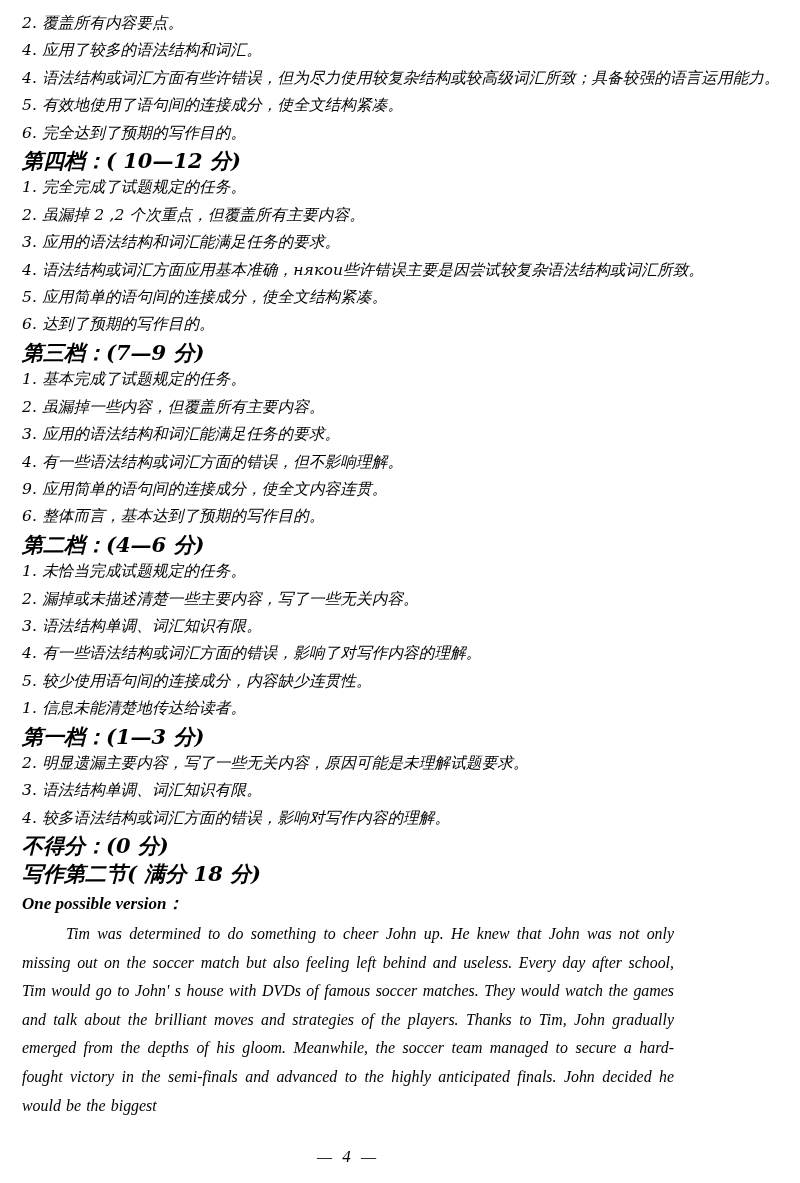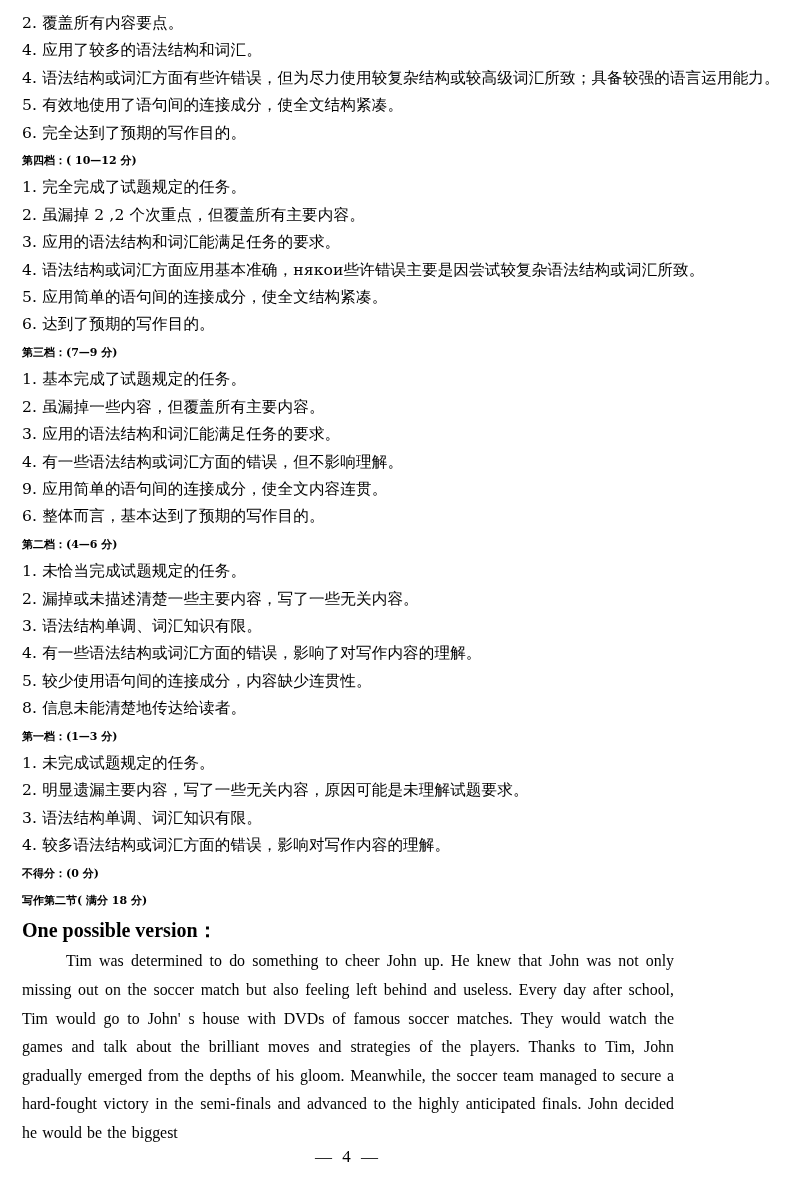--- a/index.html
+++ b/index.html
@@ -14,41 +14,42 @@
     color: #000000;
     position: relative;
     overflow: hidden;
   }
   .page {
     box-sizing: border-box;
     width: 696px;
     height: 1183px;
     padding: 10px 22px 0 22px;
     position: relative;
+    font-style: italic;
   }
   .line {
     font-size: 16.2px;
     line-height: 27.4px;
     white-space: nowrap;
     letter-spacing: 0.1px;
   }
   .cn {
     font-family: "DejaVu Serif", "Liberation Serif", serif;
     font-size: 15.6px;
   }
   .heading {
     font-weight: bold;
     font-family: "DejaVu Serif", "Liberation Serif", serif;
-    font-size: 11px;
+    font-size: 21px;
     line-height: 27.4px;
     white-space: nowrap;
   }
   .eng-head {
     font-weight: bold;
-    font-size: 20px;
+    font-size: 17px;
     line-height: 29px;
     font-family: "Liberation Serif", "DejaVu Serif", serif;
     margin-top: 2px;
   }
   .para {
     font-size: 15.9px;
     line-height: 28.6px;
     text-align: justify;
     text-justify: inter-word;
     word-spacing: 1.2px;
@@ -103,26 +104,25 @@
     <div class="line cn">6. 整体而言，基本达到了预期的写作目的。</div>
   </div>
 
   <div>
     <div class="heading">第二档：(4—6 分)</div>
     <div class="line cn">1. 未恰当完成试题规定的任务。</div>
     <div class="line cn">2. 漏掉或未描述清楚一些主要内容，写了一些无关内容。</div>
     <div class="line cn">3. 语法结构单调、词汇知识有限。</div>
     <div class="line cn">4. 有一些语法结构或词汇方面的错误，影响了对写作内容的理解。</div>
     <div class="line cn">5. 较少使用语句间的连接成分，内容缺少连贯性。</div>
-    <div class="line cn">8. 信息未能清楚地传达给读者。</div>
+    <div class="line cn">1. 信息未能清楚地传达给读者。</div>
   </div>
 
   <div>
     <div class="heading">第一档：(1—3 分)</div>
-    <div class="line cn">1. 未完成试题规定的任务。</div>
     <div class="line cn">2. 明显遗漏主要内容，写了一些无关内容，原因可能是未理解试题要求。</div>
     <div class="line cn">3. 语法结构单调、词汇知识有限。</div>
     <div class="line cn">4. 较多语法结构或词汇方面的错误，影响对写作内容的理解。</div>
   </div>
 
   <div>
     <div class="heading">不得分：(0 分)</div>
   </div>
 
   <div>

